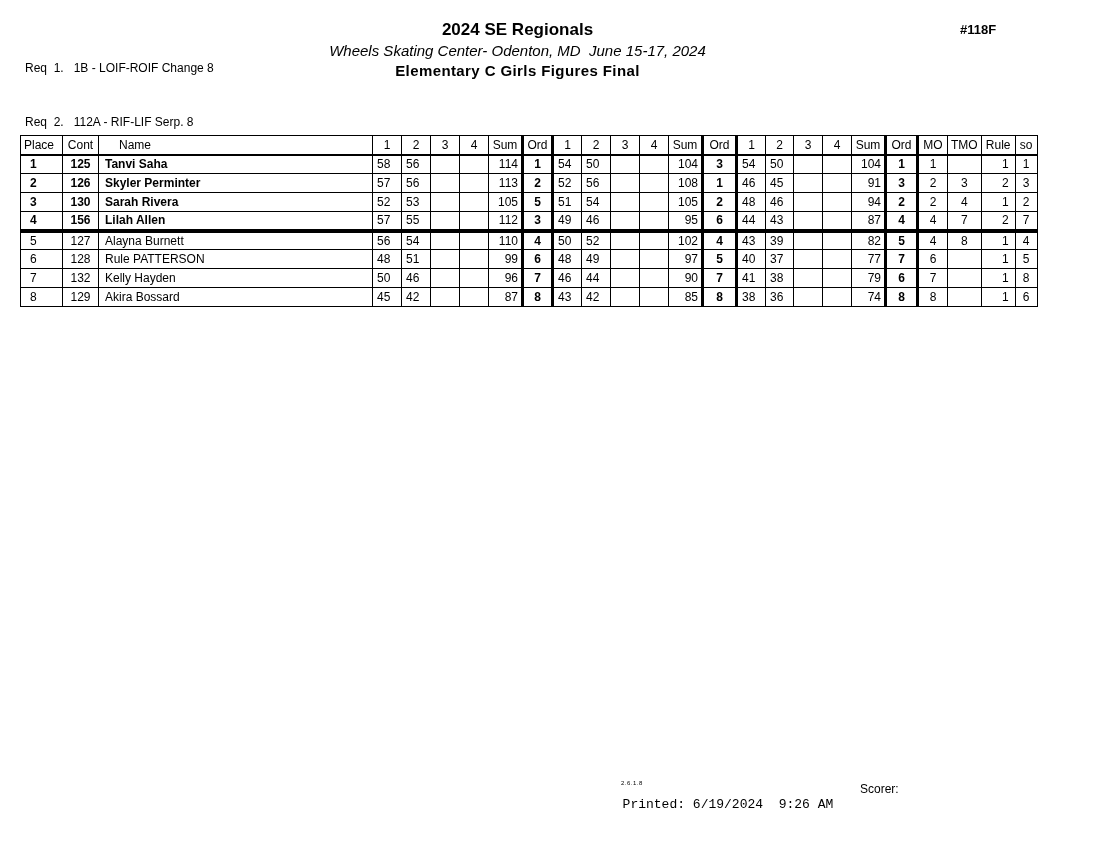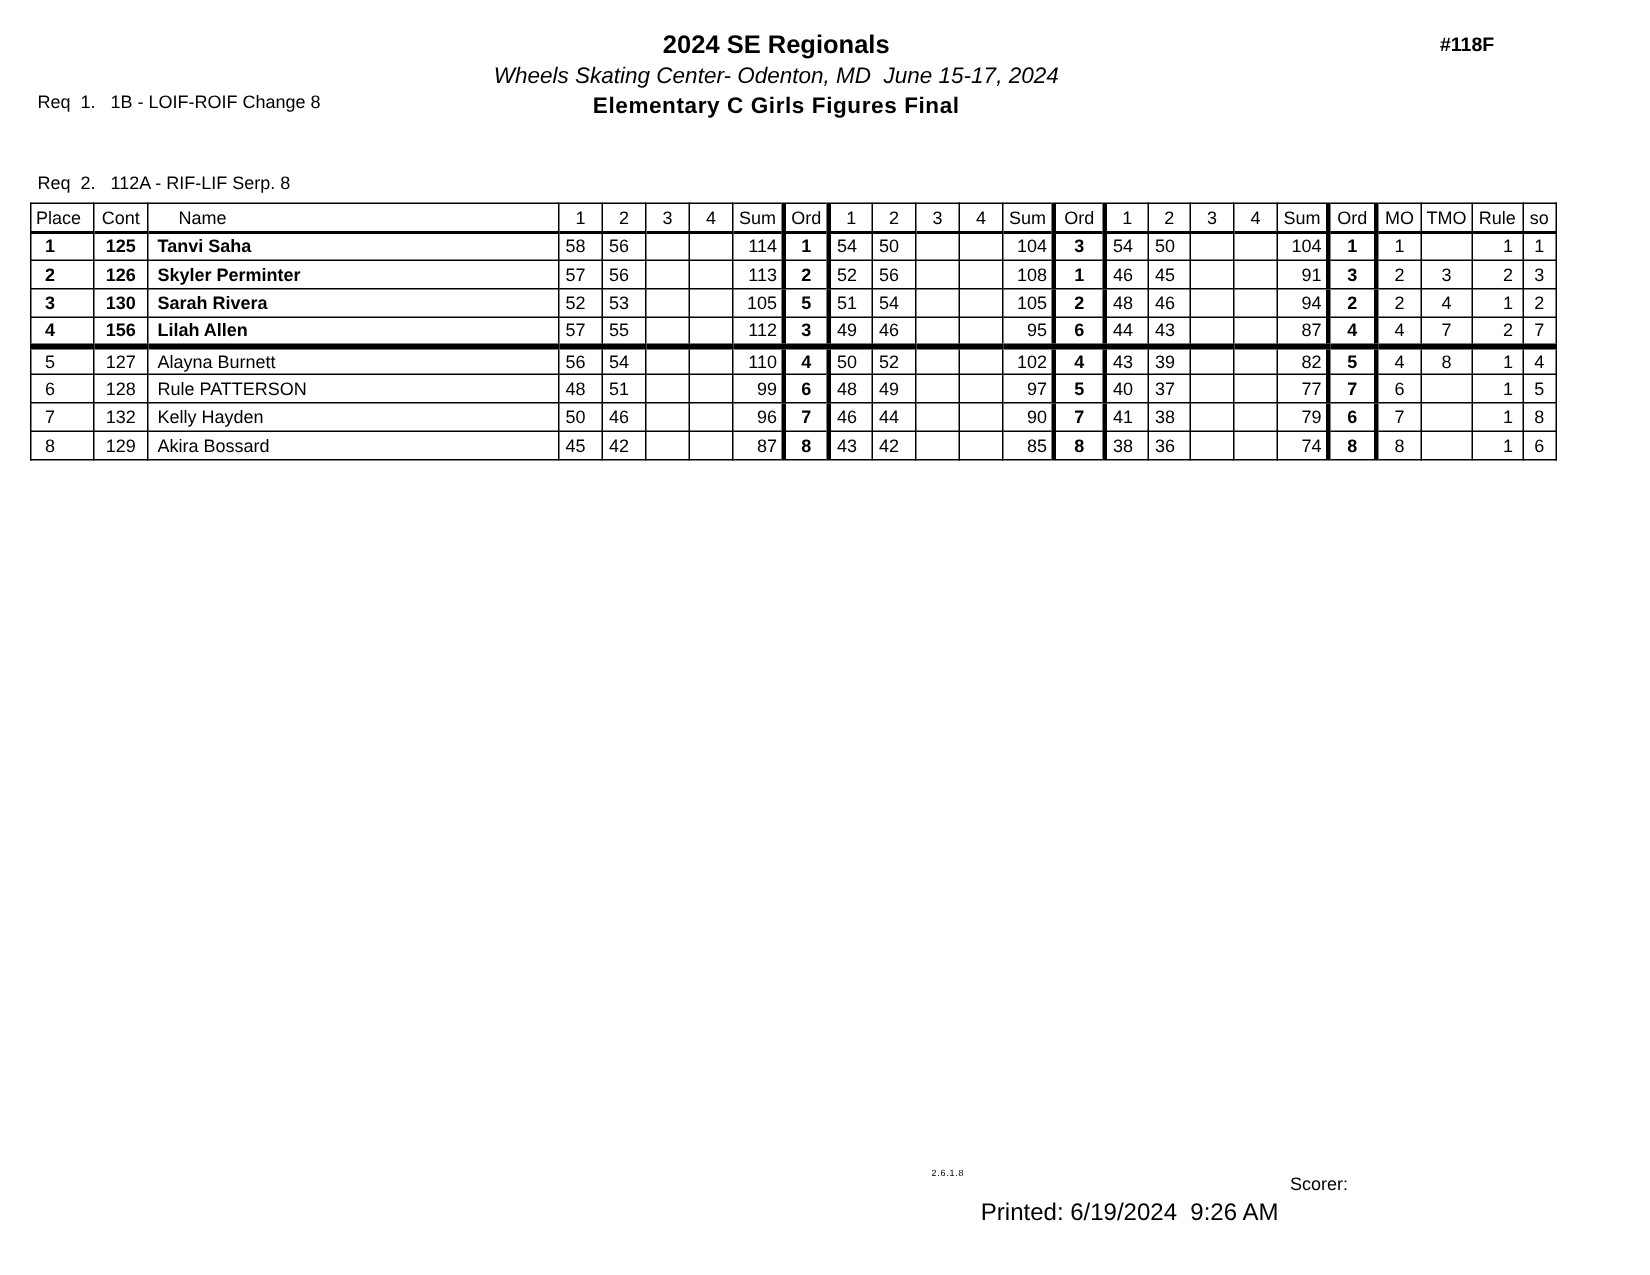--- a/index.html
+++ b/index.html
@@ -34,21 +34,21 @@
   td.c-sum{text-align:right;padding-right:3px;}
   .ordcol{border-left:3px solid #000 !important;border-right:3px solid #000 !important;
           text-align:center;}
   td.c-ord{font-weight:bold;}
   td.c-ctr{text-align:center;}
   td.c-right{text-align:right;padding-right:6px;}
   tr.boldrow td.c-place,tr.boldrow td.c-cont,tr.boldrow td.c-name{font-weight:bold;}
   tr.cutline td{border-bottom:4px solid #000;}
   
   .foot-version{position:absolute;left:621px;top:780px;font-size:6px;letter-spacing:.5px;}
-  .foot-printed{position:absolute;left:645px;top:782px;font-size:16px;white-space:pre;}
+  .foot-printed{position:absolute;left:607px;top:782px;font-size:13px;white-space:pre;font-family:Liberation Mono, monospace;}
   .foot-scorer{position:absolute;left:860px;top:782px;font-size:12px;}
 </style>
 </head>
 <body>
 
 <div class="req-block">
   <div>Req  1.   1B - LOIF-ROIF Change 8</div>
   <div>Req  2.   112A - RIF-LIF Serp. 8</div>
 </div>
 

